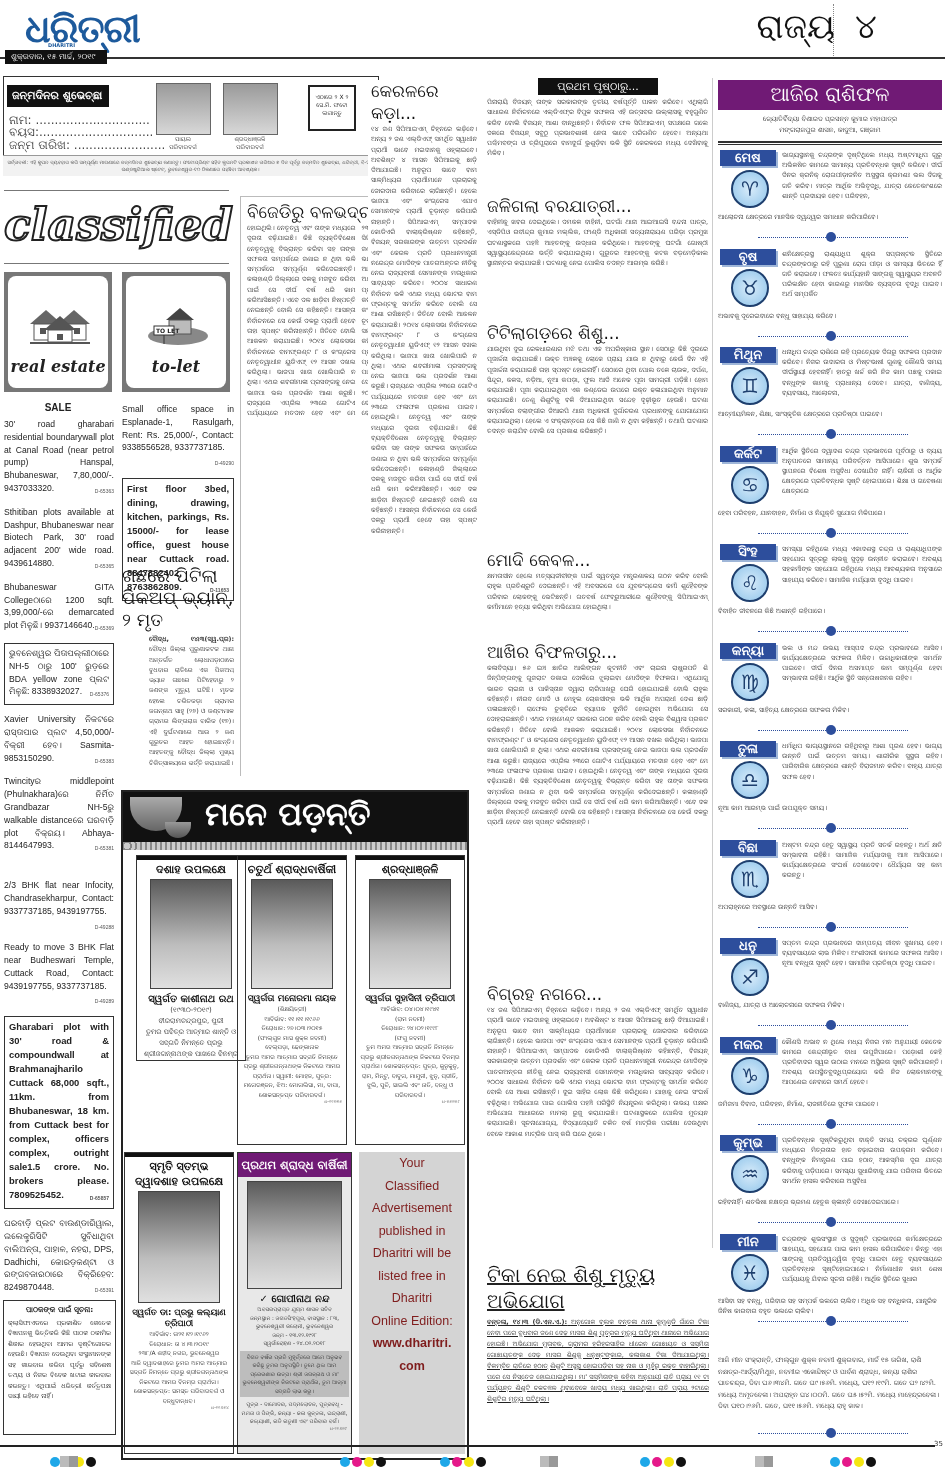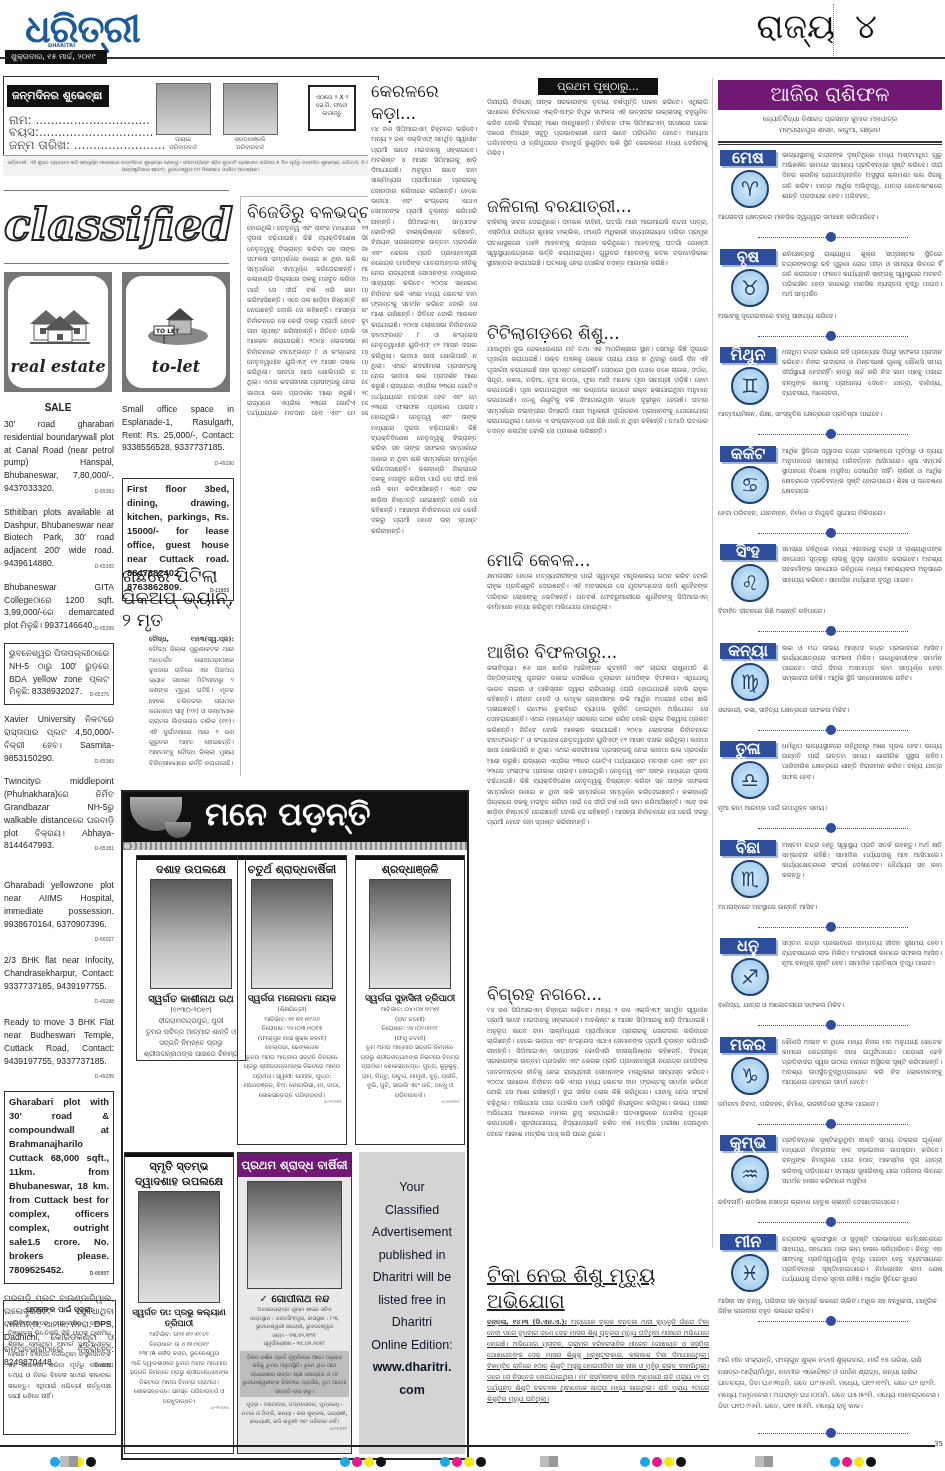--- a/index.html
+++ b/index.html
@@ -18,21 +18,21 @@
   .bday { left: 3px; top: 76px; width: 236px; height: 100px; border: 1px solid #333; }
   .bday-title { left: 3px; top: 8px; width: 102px; height: 22px; background: #111; color: #fff; font-size: 11px; font-weight: bold; padding: 4px 5px; }
   .bday-field { left: 5px; font-size: 12px; color: #444; }
   .bday-photo { width: 55px; height: 52px; background: linear-gradient(#9a9a9a, #d8d8d8); border: 1px solid #666; }
   .bday-cap { font-size: 6px; color: #333; text-align: center; width: 60px; }
   .bday-slot { left: 184px; top: 8px; width: 48px; height: 46px; border: 2px solid #222; font-size: 6px; text-align: center; padding-top: 6px; }
   .bday-note { left: 0; top: 78px; width: 234px; height: 21px; border-top: 1px solid #999; background: #f2f2f2; font-size: 5px; color: #444; text-align: center; padding: 3px; }
   
   .classified-banner { left: 4px; top: 190px; width: 225px; height: 74px; border-top: 1px solid #777; border-bottom: 1px solid #777; text-align: center; font-family: "DejaVu Serif", serif; font-style: italic; font-weight: bold; font-size: 44px; color: #fff; -webkit-text-stroke: 2px #222; padding-top: 8px; }
   .cat-tile { top: 272px; width: 108px; height: 120px; background: #777; padding: 4px; }
-  .cat-inner { width: 100%; height: 100%; background: #fff; border-radius: 16px; text-align: center; position: relative; }
+  .cat-inner { width: 100%; height: 100%; background: #fff; border-radius: 8px; text-align: center; position: relative; }
   .cat-label { position: absolute; left: 0; right: 0; bottom: 12px; font-family: "DejaVu Serif", serif; font-style: italic; font-weight: bold; font-size: 16px; color: #222; }
   .cat-icon { position: absolute; left: 20px; top: 22px; width: 64px; height: 48px; }
   .cls-heading { left: 4px; top: 402px; width: 108px; text-align: center; font-weight: bold; font-size: 10px; font-family: "Liberation Sans", sans-serif; }
   .ad { font-family: "Liberation Sans", sans-serif; font-size: 8.6px; line-height: 12.8px; text-align: justify; color: #222; }
   .ad .code { font-size: 5px; color: #555; float: right; margin-top: 3px; }
   .ad-box { border: 1.5px solid #333; padding: 3px 4px; }
   .ad-bold { font-weight: bold; font-size: 9.4px; line-height: 14px; }
   .notice-box { left: 3px; top: 1300px; width: 113px; height: 135px; border: 1.5px solid #333; padding: 4px; font-size: 6.5px; line-height: 10.5px; text-align: justify; }
   .notice-box h4 { text-align: center; font-size: 7.5px; margin-bottom: 2px; }
   
@@ -47,28 +47,28 @@
   .diya { left: 130px; top: 797px; width: 52px; height: 34px; border-radius: 0 0 30px 30px; background: linear-gradient(#aaa, #666); }
   .diya2 { left: 165px; top: 822px; width: 26px; height: 16px; border-radius: 0 0 14px 14px; background: linear-gradient(#999, #555); }
   .flowers { left: 123px; top: 842px; width: 344px; height: 8px; background: repeating-radial-gradient(circle at 4px 4px, #ccc 0 3px, #888 3px 5px); }
   .obit-card { border: 1px solid #333; text-align: center; overflow: hidden; }
   .obit-card .top-bar { height: 4px; background: #111; }
   .obit-card h3 { font-size: 11px; margin: 3px 0; color: #111; }
   .obit-photo { margin: 0 auto; background: linear-gradient(#5a5a5a, #bdbdbd 60%, #e0e0e0); border: 1px solid #444; }
   .obit-name { font-size: 10px; font-weight: bold; margin-top: 4px; color: #111; }
   .obit-txt { font-size: 6px; line-height: 9.5px; color: #333; padding: 0 3px; }
   .obit-code { font-size: 4.5px; color: #666; text-align: right; padding-right: 4px; }
-  .online-ad { left: 359px; top: 1152px; width: 106px; height: 302px; background: #d4d4d4; font-family: "Liberation Sans", sans-serif; font-size: 12.5px; text-align: center; color: #0f172a; padding-top: 24px; line-height: 22.5px; }
+  .online-ad { left: 359px; top: 1152px; width: 106px; height: 302px; background: #d4d4d4; font-family: "Liberation Sans", sans-serif; font-size: 12.5px; text-align: center; color: #7f1d1d; line-height: 22.5px; }
   .online-ad b { font-weight: bold; }
   
   .rashi-banner { left: 718px; top: 80px; width: 224px; height: 30px; background: #701a75; color: #fff; font-size: 20px; text-align: center; padding-top: 2px; }
   .rashi-author { left: 718px; top: 114px; width: 224px; text-align: center; font-size: 6.8px; line-height: 10.5px; color: #333; }
   .rashi-rule { left: 718px; top: 141px; width: 224px; height: 4px; border-top: 2px solid #333; border-bottom: 1px solid #333; }
   .sign { left: 718px; width: 224px; }
-  .sign-badge { position: absolute; left: 2px; top: 0; width: 56px; height: 16px; background: #2d4e9c; color: #fff; font-size: 16px; text-align: center; font-weight: bold; line-height: 16px; box-shadow: 2px 2px 0 #9fb6d8; }
+  .sign-badge { position: absolute; left: 2px; top: 0; width: 56px; height: 16px; background: #2d4e9c; color: #fff; font-size: 13px; text-align: center; font-weight: bold; line-height: 16px; box-shadow: 2px 2px 0 #9fb6d8; }
   .sign-emblem { position: absolute; left: 13px; top: 20px; width: 38px; height: 38px; border-radius: 50%; background: radial-gradient(#d9ecfa, #8fc4ea); border: 2px solid #1e3f6e; color: #1e3f6e; font-size: 20px; text-align: center; line-height: 34px; }
   .sign-text { position: absolute; left: 64px; top: 0; width: 160px; font-size: 6.6px; line-height: 10.2px; color: #333; text-align: justify; }
   .sign-tail { position: absolute; left: 0; width: 224px; font-size: 6.6px; line-height: 10.2px; color: #333; }
   .divider-dot { position: absolute; left: 40px; width: 150px; height: 10px; }
   .divider-dot::before { content: ""; position: absolute; left: 0; right: 0; top: 5px; border-top: 1px dotted #2d4e9c; }
   .divider-dot span { position: absolute; left: 68px; top: 0; width: 10px; height: 10px; border-radius: 50%; background: #2d4e9c; }
   .panchang { left: 718px; top: 1355px; width: 224px; font-size: 6.8px; line-height: 11.5px; color: #333; }
   
   .bottom-rule { left: 0; top: 1445px; width: 935px; height: 2px; background: #222; }
   .folio { left: 934px; top: 1440px; font-size: 7px; color: #333; }
@@ -148,21 +148,20 @@
 
 <div class="abs cls-heading" data-name="sale-heading">SALE</div>
 
 <div class="abs" style="left:4px;top:418px;width:110px;" data-name="classified-left-column" id="leftAds">
     <div class="ad" data-name="classified-ad" style="margin-bottom: 8px;"><span data-name="ad-text">30' road gharabari residential boundarywall plot at Canal Road (near petrol pump) Hanspal, Bhubaneswar, 7,80,000/-. 9437033320.</span> <span class="code" data-name="ad-code">D-65363</span><div style="clear: both;"></div></div>
     <div class="ad" data-name="classified-ad" style="margin-bottom: 8px;"><span data-name="ad-text">Sthitiban plots available at Dashpur, Bhubaneswar near Biotech Park, 30' road adjacent 200' wide road. 9439614880.</span> <span class="code" data-name="ad-code">D-65365</span><div style="clear: both;"></div></div>
     <div class="ad" data-name="classified-ad" style="margin-bottom: 8px;"><span data-name="ad-text">Bhubaneswar GITA Collegeଠାରେ 1200 sqft. 3,99,000/-ରେ demarcated plot ମିଳୁଛି। 9937146640.</span> <span class="code" data-name="ad-code">D-65369</span><div style="clear: both;"></div></div>
     <div class="ad ad-box" data-name="classified-ad" style="margin-bottom: 8px;"><span data-name="ad-text">ଭୁବନେଶ୍ୱର ପିତାପଲ୍ଲୀଠାରେ NH-5 ଠାରୁ 100' ରୁଡ଼ରେ BDA yellow zone ପ୍ଲଟ ମିଳୁଛି: 8338932027.</span> <span class="code" data-name="ad-code">D-65376</span><div style="clear: both;"></div></div>
     <div class="ad" data-name="classified-ad" style="margin-bottom: 8px;"><span data-name="ad-text">Xavier University ନିକଟରେ ରାସ୍ତାପାର ପ୍ଲଟ 4,50,000/- ବିକ୍ରୀ ହେବ। Sasmita-9853150290.</span> <span class="code" data-name="ad-code">D-65383</span><div style="clear: both;"></div></div>
     <div class="ad" data-name="classified-ad" style="margin-bottom: 24px;"><span data-name="ad-text">Twincityର middlepoint (Phulnakhara)ରେ ନିର୍ମିତ Grandbazar NH-5ରୁ walkable distanceରେ ଘରବାଡ଼ି plot ବିକ୍ରୟ। Abhaya-8144647993.</span> <span class="code" data-name="ad-code">D-65381</span><div style="clear: both;"></div></div>
-    <div class="ad" data-name="classified-ad" style="margin-bottom: 8px;"><span data-name="ad-text">Gharabadi yellowzone plot near AIIMS Hospital, immediate possession. 9938670164, 6370907396.</span> <span class="code" data-name="ad-code">D-66027</span><div style="clear: both;"></div></div>
     <div class="ad" data-name="classified-ad" style="margin-bottom: 8px;"><span data-name="ad-text">2/3 BHK flat near Infocity, Chandrasekharpur, Contact: 9337737185, 9439197755.</span> <span class="code" data-name="ad-code">D-49288</span><div style="clear: both;"></div></div>
     <div class="ad" data-name="classified-ad" style="margin-bottom: 8px;"><span data-name="ad-text">Ready to move 3 BHK Flat near Budheswari Temple, Cuttack Road, Contact: 9439197755, 9337737185.</span> <span class="code" data-name="ad-code">D-49289</span><div style="clear: both;"></div></div>
     <div class="ad ad-box ad-bold" data-name="classified-ad" style="margin-bottom: 8px;"><span data-name="ad-text">Gharabari plot with 30' road &amp; compoundwall at Brahmanajharilo Cuttack 68,000 sqft., 11km. from Bhubaneswar, 18 km. from Cuttack best for complex, officers complex, outright sale1.5 crore. No. brokers please. 7809525452.</span> <span class="code" data-name="ad-code">D-65857</span><div style="clear: both;"></div></div>
     <div class="ad" data-name="classified-ad" style="margin-bottom: 8px;"><span data-name="ad-text">ଘରବାଡ଼ି ପ୍ଲଟ ବାଉଣ୍ଡାରିୱାଲ, ଇଲେକ୍ଟ୍ରିସିଟି ସୁବିଧାଥିବା ବାଲିଅନ୍ତା, ପାହାଳ, ନହରା, DPS, Dadhichi, କୋରଡ଼କଣ୍ଟା ଓ ରଙ୍ଗବଜାରଠାରେ ବିକ୍ରିହେବ: 8249870448.</span> <span class="code" data-name="ad-code">D-65391</span><div style="clear: both;"></div></div>
   </div>
 
 <div class="abs" style="left:122px;top:403px;width:112px;" data-name="classified-right-column" id="rightAds">
     <div class="ad" data-name="classified-ad" style="margin-bottom: 8px;"><span data-name="ad-text">Small office space in Esplanade-1, Rasulgarh, Rent: Rs. 25,000/-, Contact: 9338556528, 9337737185.</span> <span class="code" data-name="ad-code">D-49290</span><div style="clear: both;"></div></div>
     <div class="ad ad-box ad-bold" data-name="classified-ad" style="margin-bottom: 8px;"><span data-name="ad-text">First floor 3bed, dining, drawing, kitchen, parkings, Rs. 15000/- for lease office, guest house near Cuttack road. 8847882402, 8763862809.</span> <span class="code" data-name="ad-code">D-11653</span><div style="clear: both;"></div></div>
   </div>

